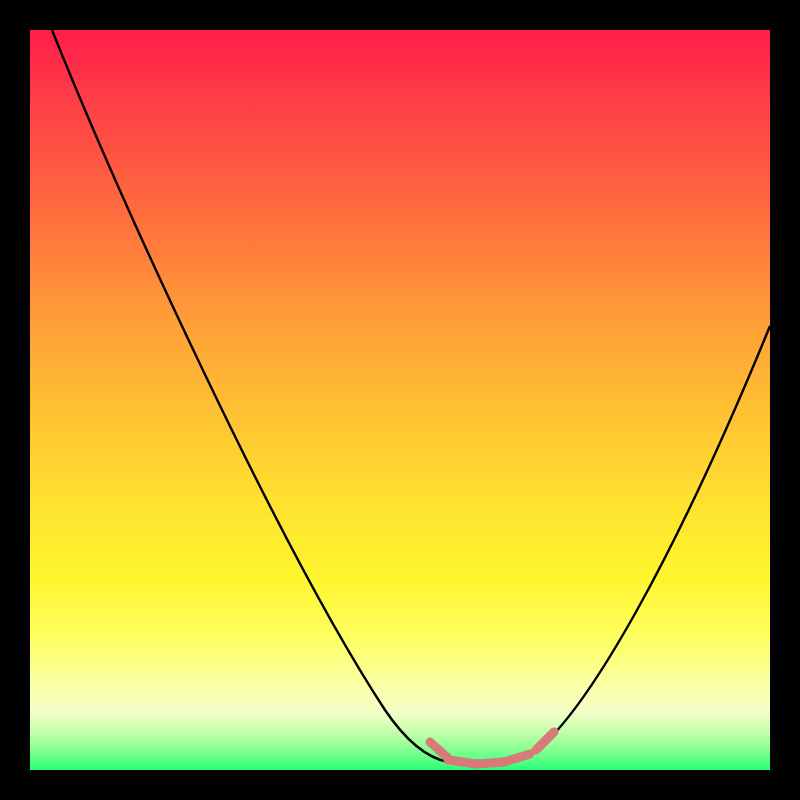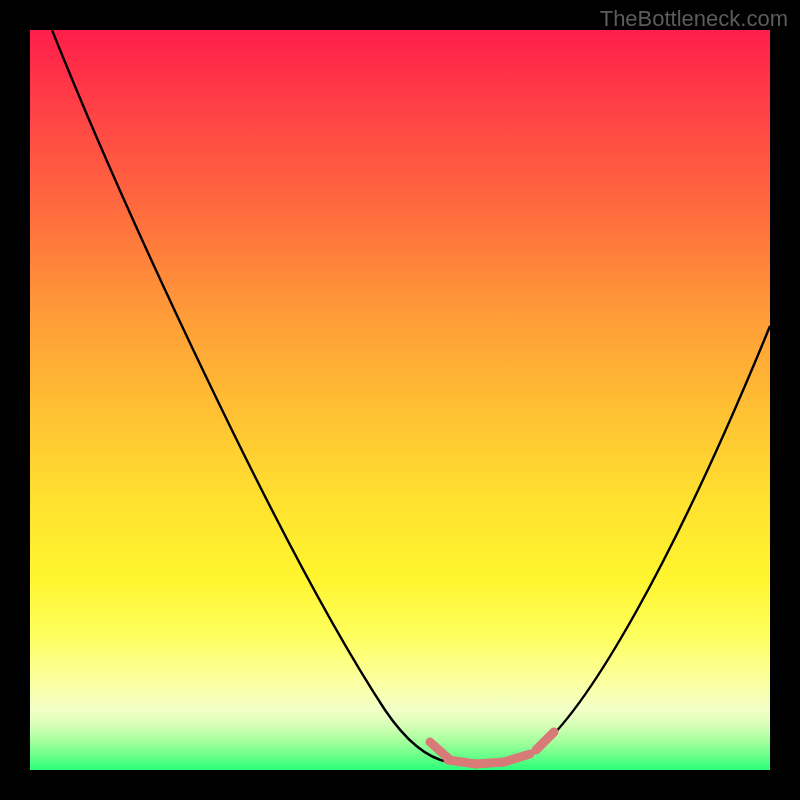--- a/index.html
+++ b/index.html
@@ -63,21 +63,20 @@
     width: 100%;
     height: 100%;
     pointer-events: none;
   }
 </style>
 </head>
 <body>
 
 <div class="stage">
 
-  <div class="watermark">TheBottleneck.com</div>
 
   <div class="plot-area">
     <div class="gradient-bg"></div>
 
     <svg class="curve" viewBox="0 0 740 740" preserveAspectRatio="none">
 
       <path fill="none" stroke="#000" stroke-width="2.4" d="M 22 0 C 90 170, 250 520, 355 680 C 378 714, 398 728, 418 732 C 450 738, 490 736, 512 716 C 560 672, 640 540, 740 296"></path>
 
       <g stroke="#d87a78" stroke-width="9" stroke-linecap="round" fill="none">
         <line x1="400" y1="712" x2="418" y2="728"></line>

